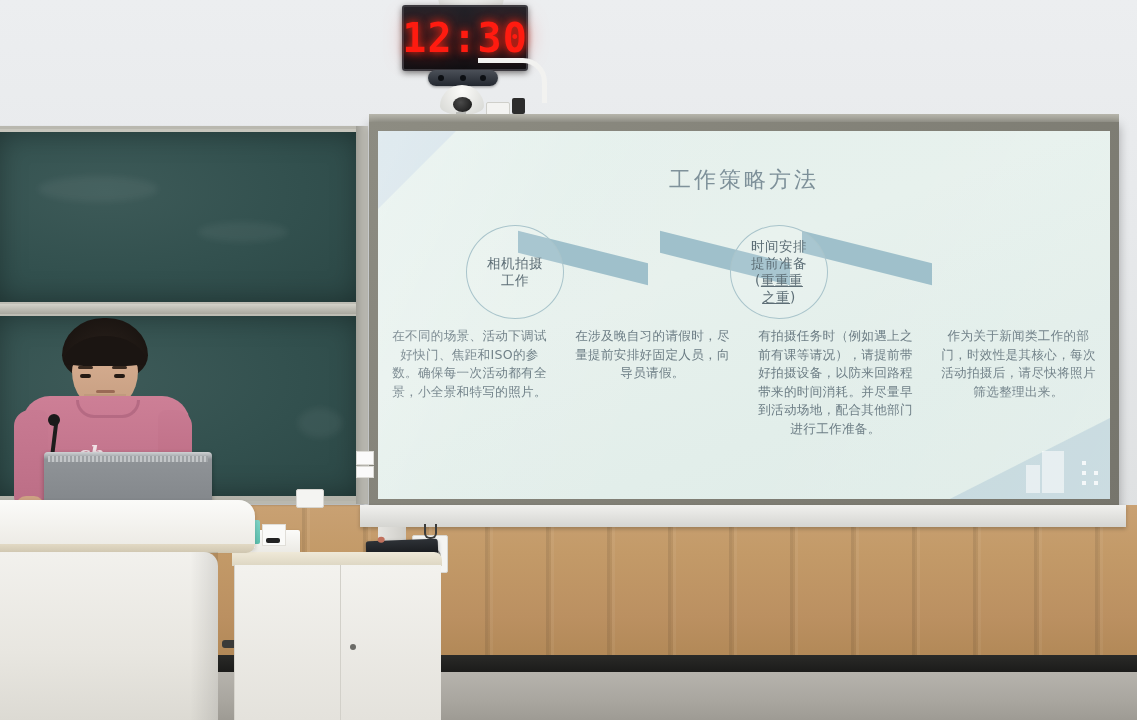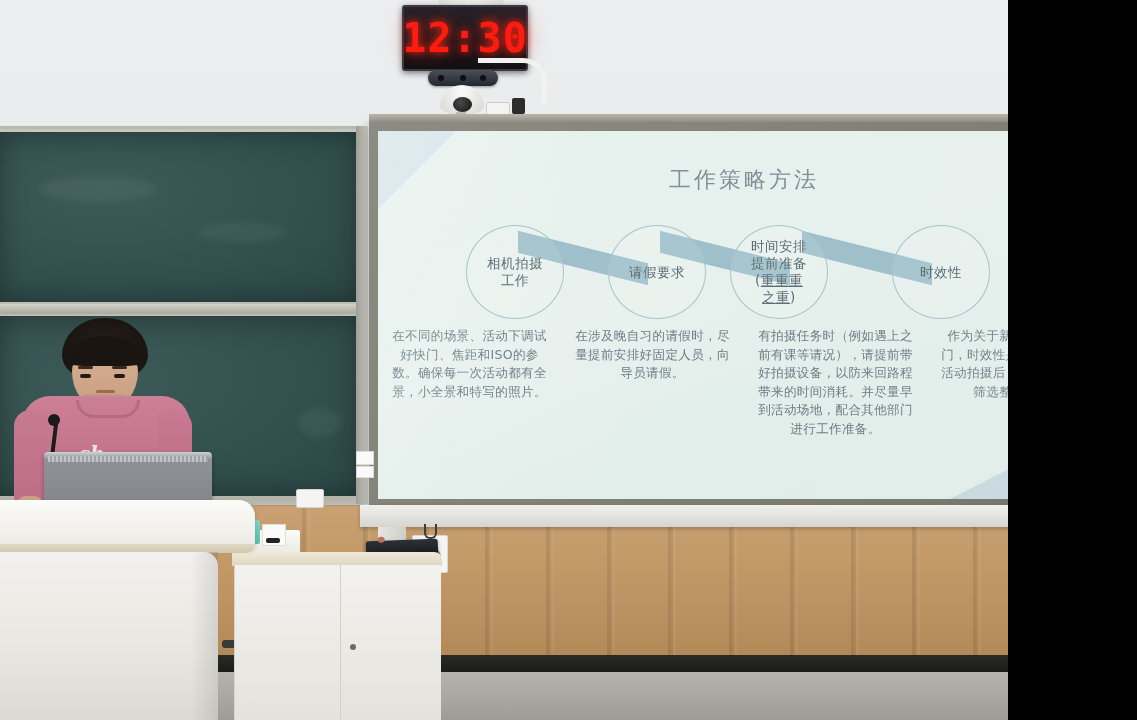--- a/index.html
+++ b/index.html
@@ -1,17 +1,17 @@
 <!DOCTYPE html>
 <html><head>
 <meta charset="utf-8">
 <style>
   html,body{margin:0;padding:0;background:#000;}
   #scene{
-    position:relative;width:1008px;height:720px;overflow:hidden;
+    position:relative;width:1137px;height:720px;overflow:hidden;
     font-family:"DejaVu Sans","Liberation Sans",sans-serif;
     background:#c9c9c6;
   }
 
   
   .wall-upper{position:absolute;left:0;top:0;width:1137px;height:512px;
     background:linear-gradient(180deg,#eceef0 0%,#e7e9eb 45%,#dfe1e2 100%);}
   .wall-lower-wood{position:absolute;left:0;top:505px;width:1137px;height:160px;
     background:linear-gradient(180deg,#c9a173 0%,#c39a68 30%,#bb9061 70%,#b08755 100%);}
   .wood-grain{position:absolute;left:0;top:0;width:100%;height:100%;
@@ -235,28 +235,22 @@
       <div class="slide-title">工作策略方法</div>
 
       <div class="nodes">
         <div class="ribbon" style="left:140px;top:22px;width:130px;transform:skewY(14deg);"></div>
         <div class="ribbon" style="left:282px;top:22px;width:130px;transform:skewY(14deg);"></div>
         <div class="ribbon" style="left:424px;top:22px;width:130px;transform:skewY(14deg);"></div>
 
         <div class="node" style="left:88px;top:0;">
           <span>相机拍摄<br>工作</span>
         </div>
-        <div class="node" style="left:230px;top:0;">
-          <span>请假要求</span>
-        </div>
         <div class="node" style="left:352px;top:0;">
           <span>时间安排<br>提前准备<br>(<u>重重重</u><br><u>之重</u>)</span>
-        </div>
-        <div class="node" style="left:514px;top:0;">
-          <span>时效性</span>
         </div>
       </div>
 
       <div class="cols">
         <div class="col">
           <p>在不同的场景、活动下调试好快门、焦距和ISO的参数。确保每一次活动都有全景，小全景和特写的照片。</p>
         </div>
         <div class="col">
           <p>在涉及晚自习的请假时，尽量提前安排好固定人员，向导员请假。</p>
         </div>

